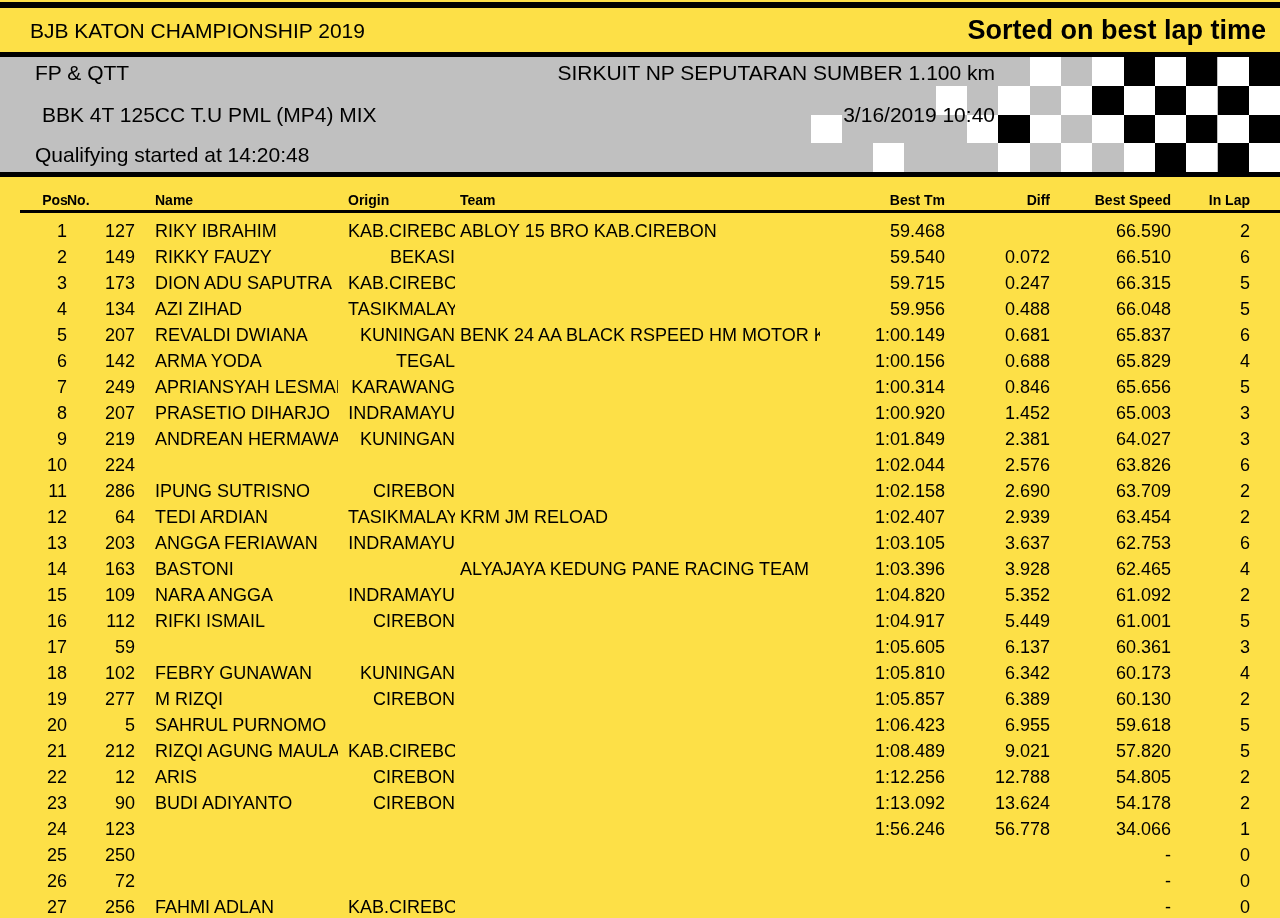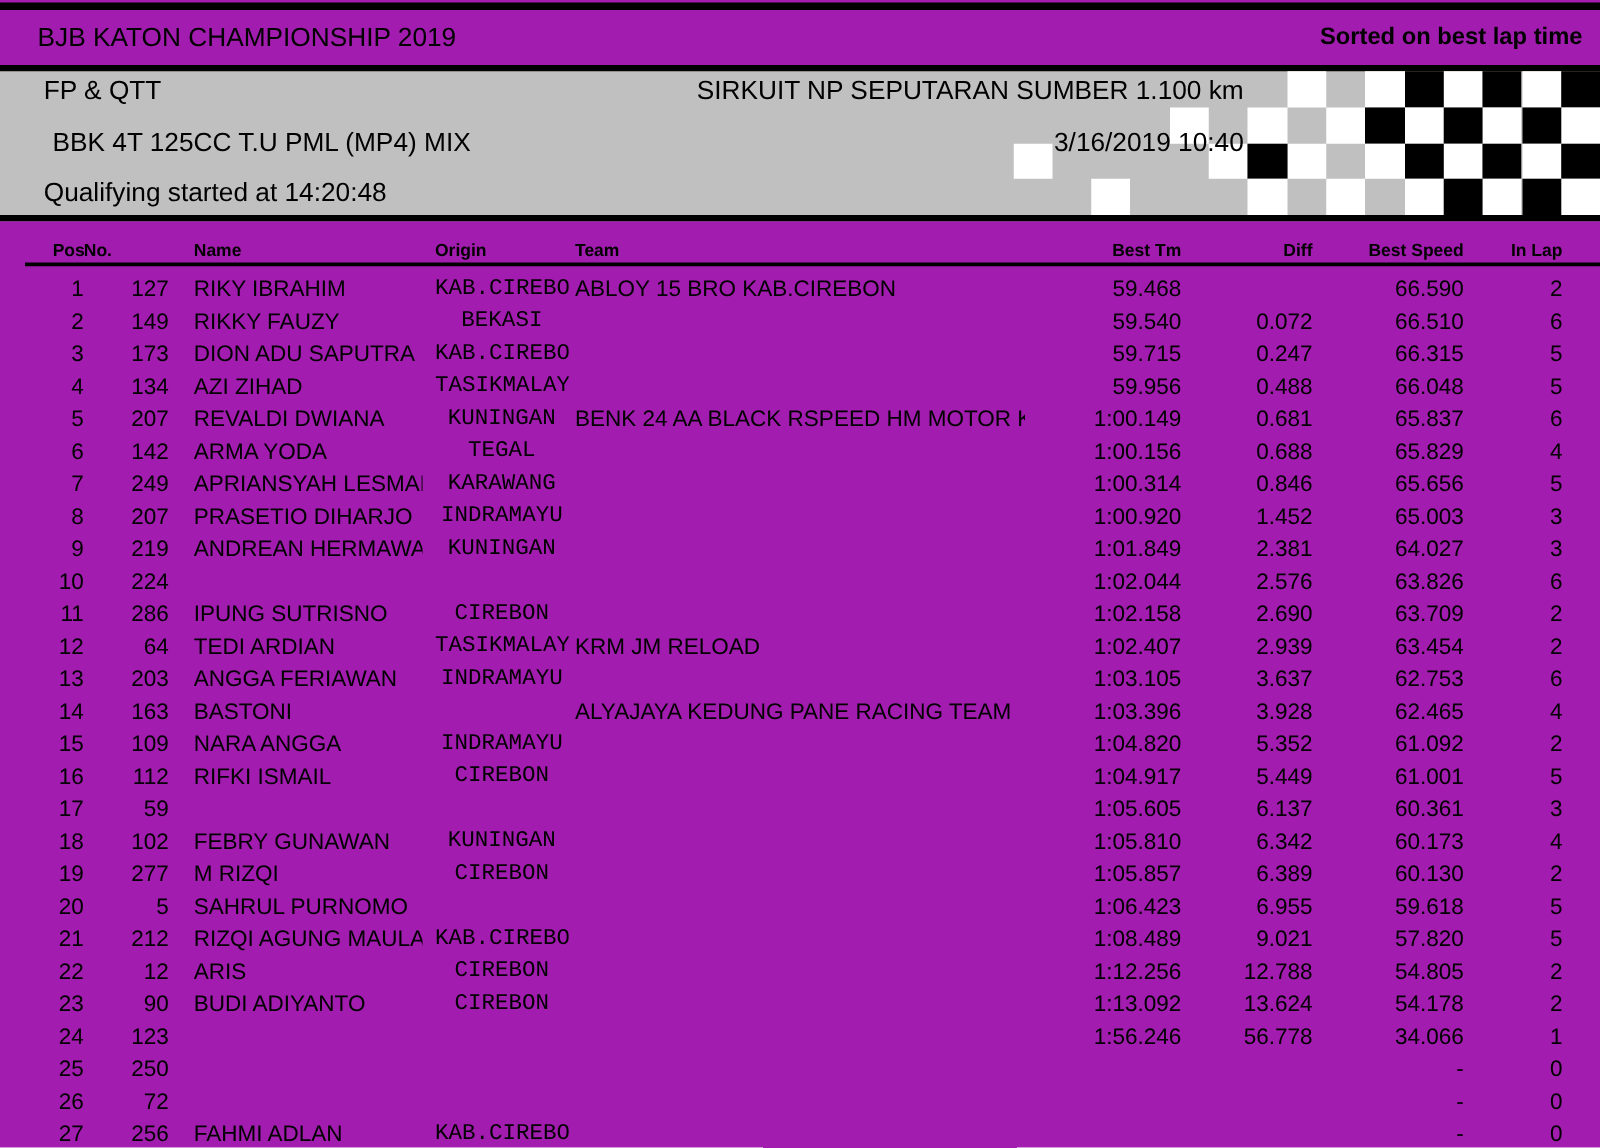--- a/index.html
+++ b/index.html
@@ -1,35 +1,35 @@
 <!DOCTYPE html>
 <html><head>
 <meta charset="utf-8">
 <style>
   html, body { margin: 0; padding: 0; background: #ffffff; }
   .page {
     position: relative;
     width: 1280px;
     height: 918px;
-    background: #a21caf;
+    background: #fde047;
     font-family: "Liberation Sans", sans-serif;
     color: #000;
     overflow: hidden;
   }
   .top-rule {
     position: absolute; left: 0; top: 2px; width: 1280px; height: 6px;
     background: #000;
   }
   .doc-title {
     position: absolute; left: 30px; top: 16px; height: 30px;
     font-size: 21px; line-height: 30px; white-space: nowrap;
   }
   .sort-note {
     position: absolute; right: 14px; top: 12px; height: 36px;
-    font-size: 19px; line-height: 36px; font-weight: bold; white-space: nowrap;
+    font-size: 27px; line-height: 36px; font-weight: bold; white-space: nowrap;
   }
   .band {
     position: absolute; left: 0; top: 52px; width: 1280px; height: 125px;
     background: #c0c0c0;
     border-top: 5px solid #000; border-bottom: 5px solid #000;
     box-sizing: border-box;
   }
   .band-text { position: absolute; font-size: 21px; line-height: 26px; white-space: nowrap; z-index: 3; }
   .bt-session   { left: 35px;  top: 60px; }
   .bt-circuit   { right: 285px; top: 60px; }
@@ -56,21 +56,21 @@
   }
   .tbody { position: absolute; left: 0; top: 218px; width: 1280px; }
   .trow { position: relative; width: 1280px; height: 26px; }
   .cell {
     position: absolute; top: 0; height: 26px;
     font-size: 18px; line-height: 26px; white-space: nowrap; overflow: hidden;
   }
   .cell.pos    { left: 20px;   width: 47px;  text-align: right; }
   .cell.no     { left: 67px;   width: 68px;  text-align: right; }
   .cell.name   { left: 155px;  width: 183px; text-align: left; }
-  .cell.origin { left: 348px;  width: 107px; text-align: center; font-family: Liberation Mono, monospace; }
+  .cell.origin { left: 348px;  width: 107px; text-align: right; }
   .cell.team   { left: 460px;  width: 360px; text-align: left; }
   .cell.tm     { left: 820px;  width: 125px; text-align: right; }
   .cell.diff   { left: 950px;  width: 100px; text-align: right; }
   .cell.speed  { left: 1053px; width: 118px; text-align: right; }
   .cell.lap    { left: 1183px; width: 67px;  text-align: right; }
 </style>
 </head>
 <body>
 
 <div class="page">

